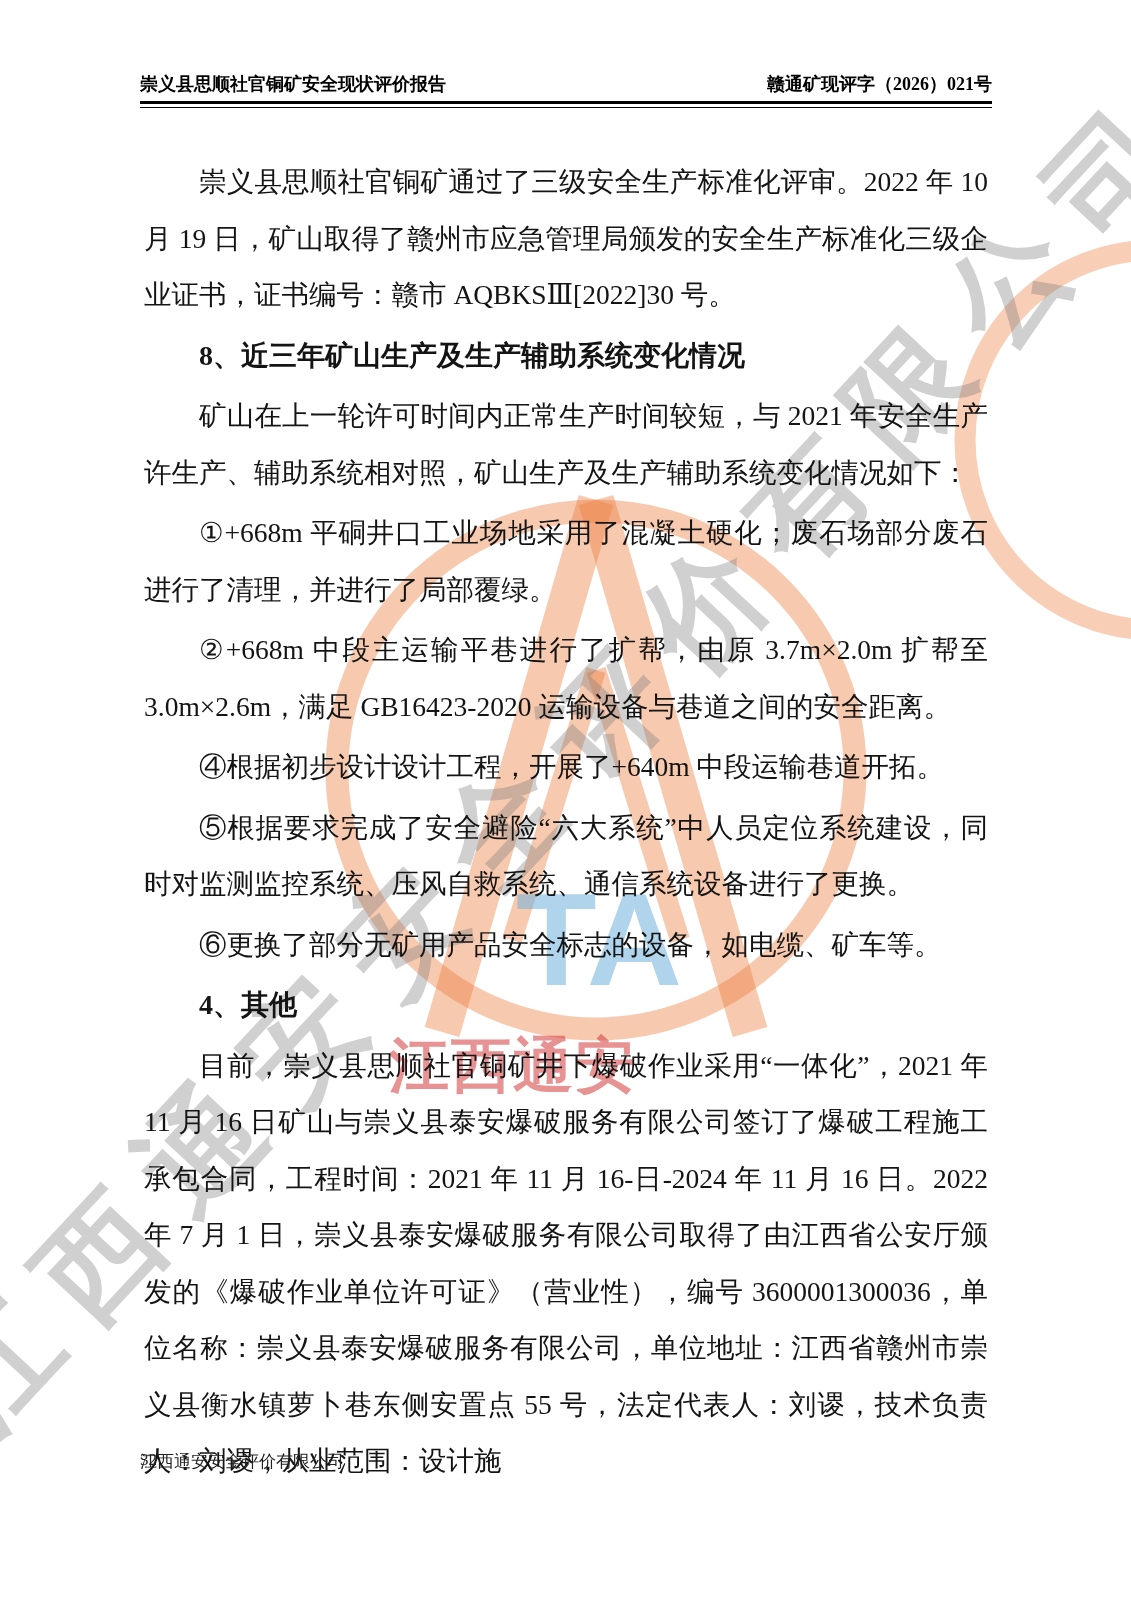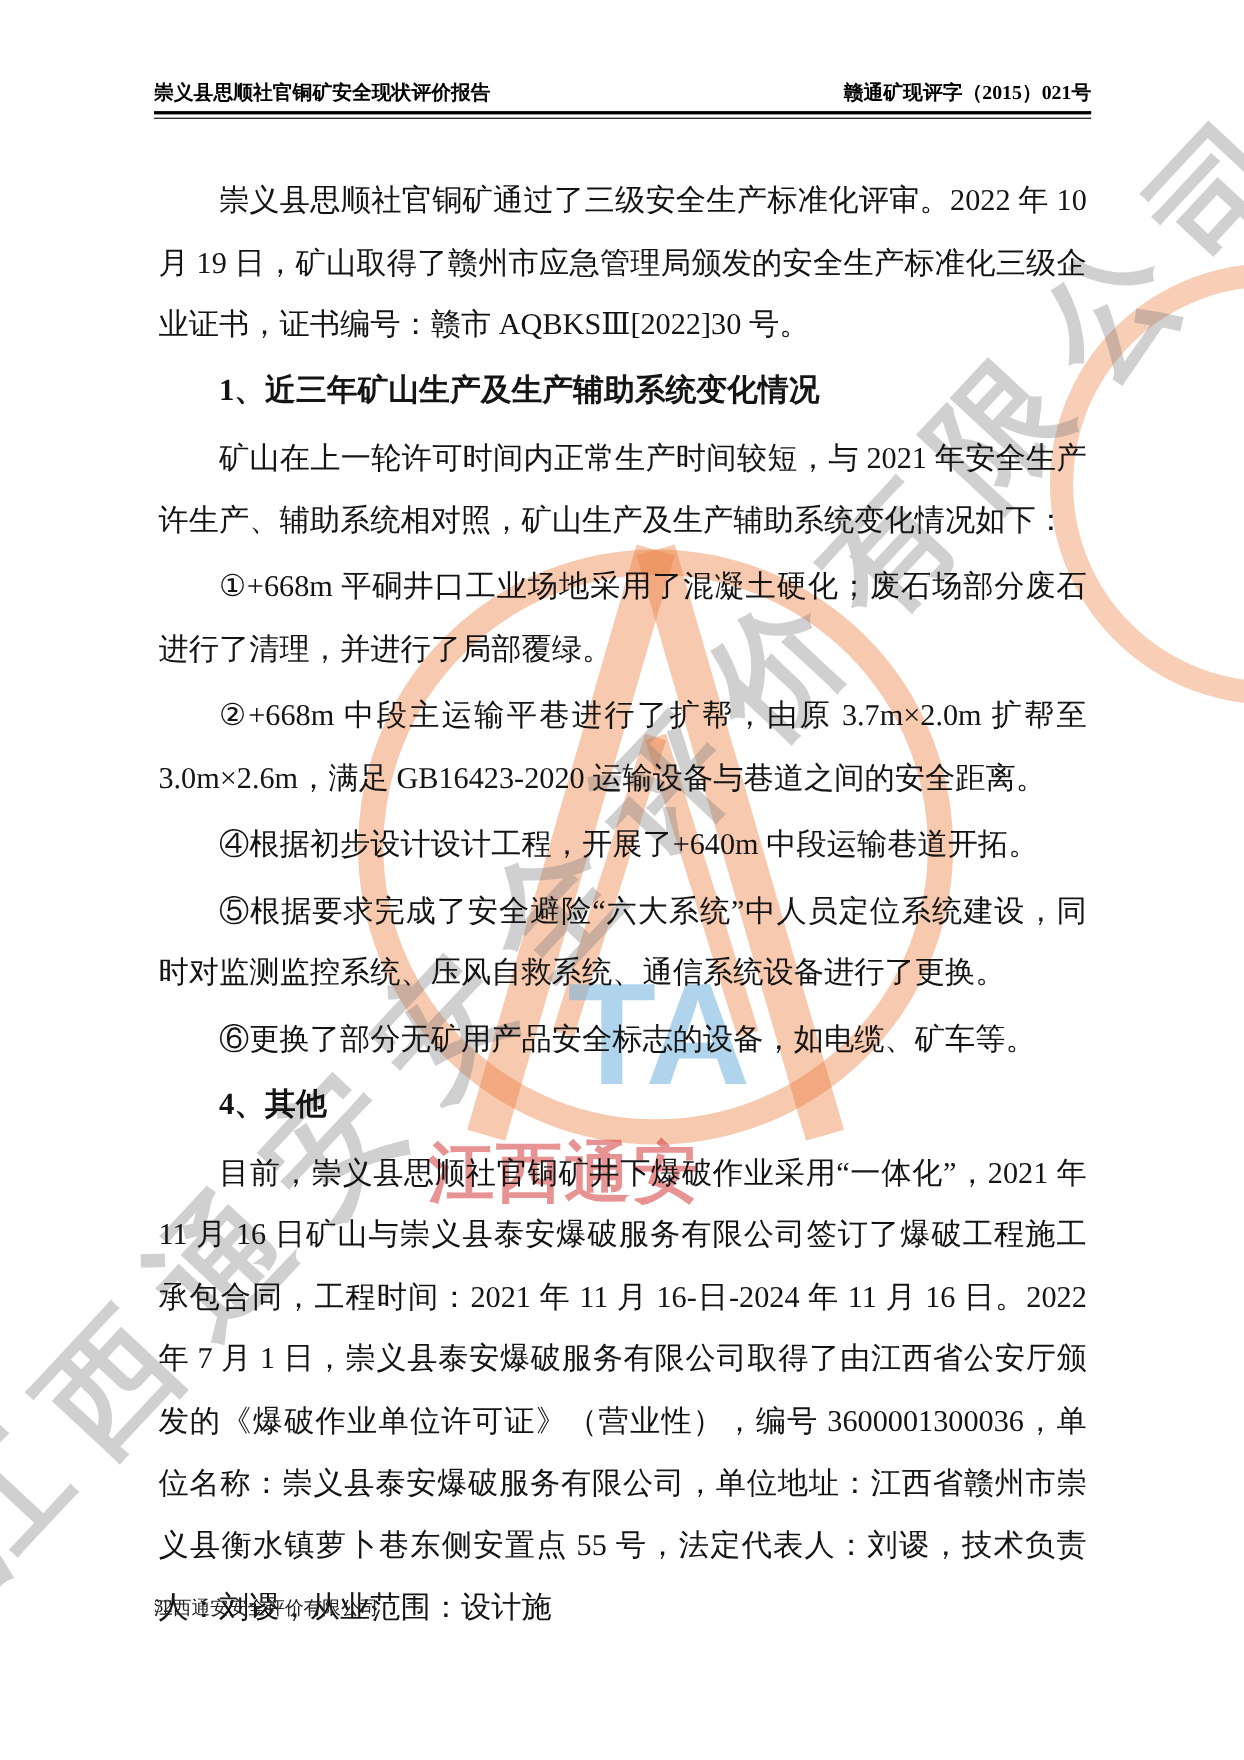--- a/index.html
+++ b/index.html
@@ -72,27 +72,27 @@
       <circle cx="215" cy="220" r="190" fill="none" stroke="#EC7E40" stroke-opacity="0.38" stroke-width="21"></circle>
     </svg>
 
     <div class="wm-diagonal">江西通安安全评价有限公司</div>
 
     <div class="wm-red">江西通安</div>
   </div>
 
   <div class="header">
     <span>崇义县思顺社官铜矿安全现状评价报告</span>
-    <span>赣通矿现评字（2015）021号</span>
+    <span>赣通矿现评字（2026）021号</span>
   </div>
   <div class="header-rule"></div>
 
   <div class="doc-body" id="doc-body">
       <p class="">崇义县思顺社官铜矿通过了三级安全生产标准化评审。2022 年 10 月 19 日，矿山取得了赣州市应急管理局颁发的安全生产标准化三级企业证书，证书编号：赣市 AQBKSⅢ[2022]30 号。</p>
-      <p class="h">1、近三年矿山生产及生产辅助系统变化情况</p>
+      <p class="h">8、近三年矿山生产及生产辅助系统变化情况</p>
       <p class="">矿山在上一轮许可时间内正常生产时间较短，与 2021 年安全生产许生产、辅助系统相对照，矿山生产及生产辅助系统变化情况如下：</p>
       <p class="">①+668m 平硐井口工业场地采用了混凝土硬化；废石场部分废石进行了清理，并进行了局部覆绿。</p>
       <p class="">②+668m 中段主运输平巷进行了扩帮，由原 3.7m×2.0m 扩帮至 3.0m×2.6m，满足 GB16423-2020 运输设备与巷道之间的安全距离。</p>
       <p class="">④根据初步设计设计工程，开展了+640m 中段运输巷道开拓。</p>
       <p class="">⑤根据要求完成了安全避险“六大系统”中人员定位系统建设，同时对监测监控系统、压风自救系统、通信系统设备进行了更换。</p>
       <p class="">⑥更换了部分无矿用产品安全标志的设备，如电缆、矿车等。</p>
       <p class="h">4、其他</p>
       <p class="">目前，崇义县思顺社官铜矿井下爆破作业采用“一体化”，2021 年 11 月 16 日矿山与崇义县泰安爆破服务有限公司签订了爆破工程施工承包合同，工程时间：2021 年 11 月 16-日-2024 年 11 月 16 日。2022 年 7 月 1 日，崇义县泰安爆破服务有限公司取得了由江西省公安厅颁发的《爆破作业单位许可证》（营业性），编号 3600001300036，单位名称：崇义县泰安爆破服务有限公司，单位地址：江西省赣州市崇义县衡水镇萝卜巷东侧安置点 55 号，法定代表人：刘谡，技术负责人：刘谡，从业范围：设计施</p>
     </div>
 

